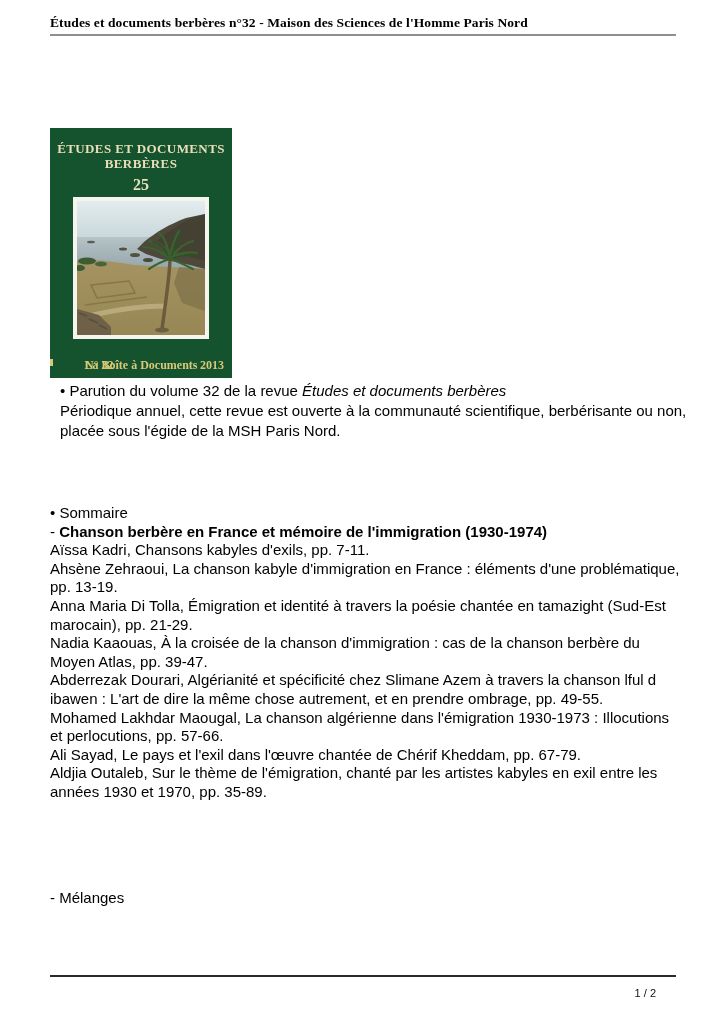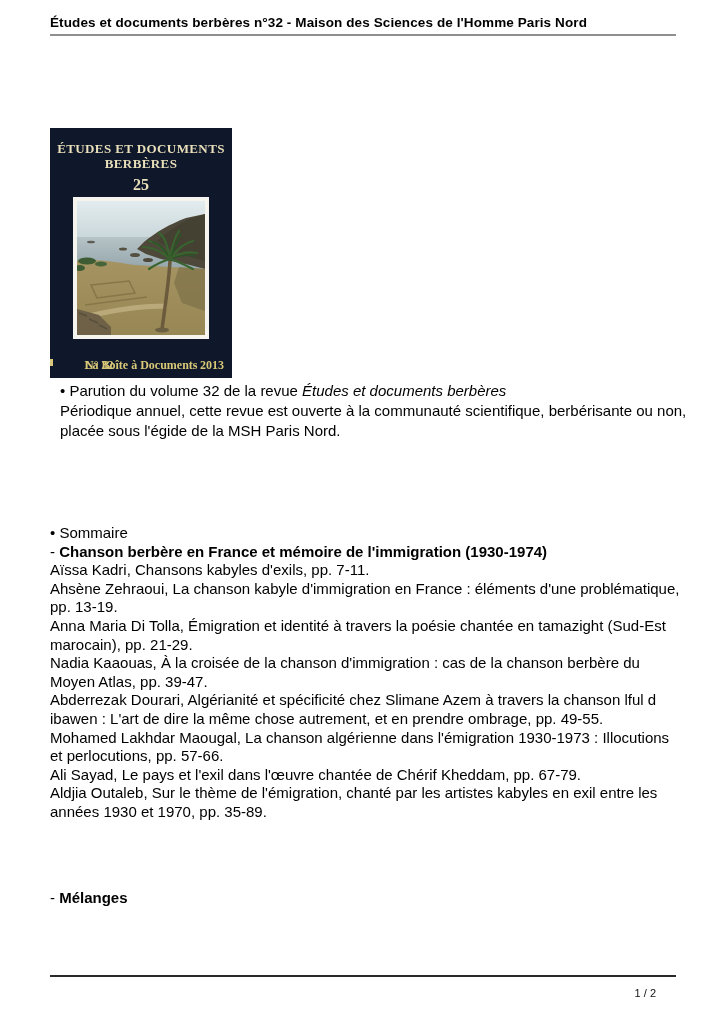--- a/index.html
+++ b/index.html
@@ -3,48 +3,48 @@
 <meta charset="utf-8">
 <style>
   html,body{margin:0;padding:0;}
   body{
     width:725px;height:1024px;background:#ffffff;position:relative;
     font-family:"Liberation Sans","DejaVu Sans",sans-serif;color:#000;
     overflow:hidden;
   }
   .abs{position:absolute;}
   
-  .page-header{left:50px;top:15px;width:626px;}
+  .page-header{left:50px;top:15px;width:626px;font-family:Liberation Serif, serif;}
   .page-header .title{font-size:13.5px;font-weight:bold;line-height:16px;letter-spacing:.1px;}
   .page-header .rule{height:2px;background:#8f8f8f;margin-top:3px;}
   
-  .cover{left:50px;top:128px;width:182px;height:250px;background:#0f172a;
+  .cover{left:50px;top:128px;width:182px;height:250px;background:#14532d;
          box-sizing:border-box;padding-top:13px;text-align:center;}
   .cover-title{font-family:"Liberation Serif","DejaVu Serif",serif;font-weight:bold;
                color:#e9dfba;font-size:13px;line-height:15px;letter-spacing:.4px;}
   .cover-issue{font-family:"Liberation Serif","DejaVu Serif",serif;font-weight:bold;
                color:#e9dfba;font-size:16px;line-height:16px;margin-top:6px;}
   .cover-photo{margin:4px auto 0;width:128px;height:134px;background:#fff;
                border:4px solid #f6f4ee;}
   .cover-photo svg{display:block;}
   .cover-bottom{position:absolute;left:0;right:0;bottom:10px;height:10px;
                 font-size:12px;color:#d9c878;font-weight:bold;
                 font-family:"Liberation Serif","DejaVu Serif",serif;}
   .cover-bottom .fl{position:absolute;left:35px;top:0;}
   .cover-bottom .fc{position:absolute;left:0;right:0;top:0;text-align:center;}
   .cover-bottom .fr{position:absolute;right:8px;top:0;}
   .spine-tick{position:absolute;left:0;bottom:12px;width:3px;height:7px;background:#d9c878;}
   
   p{margin:0;}
   .intro{left:50px;top:381px;width:628px;font-size:15px;line-height:20px;margin-left:10px;}
   .intro em{font-style:italic;}
-  .sommaire{left:50px;top:504px;width:630px;font-size:15px;line-height:18.6px;margin-top:20px;}
+  .sommaire{left:50px;top:504px;width:630px;font-size:15px;line-height:18.6px;}
   .sommaire strong{font-weight:bold;}
   .melanges{left:50px;top:889px;width:630px;font-size:15px;line-height:18.6px;}
-  .melanges strong{font-weight:bold;}
+  .melanges strong{font-weight:normal;}
   
   .page-footer{left:50px;top:975px;width:626px;}
   .page-footer .rule{height:2px;background:#2a2a2a;}
   .page-footer .pageno{text-align:right;padding-right:20px;font-size:11px;line-height:13px;margin-top:10px;color:#111;}
 </style>
 </head>
 <body>
 
 <div class="abs page-header">
   <div class="title">Études et documents berbères n°32 - Maison des Sciences de l'Homme Paris Nord</div>

